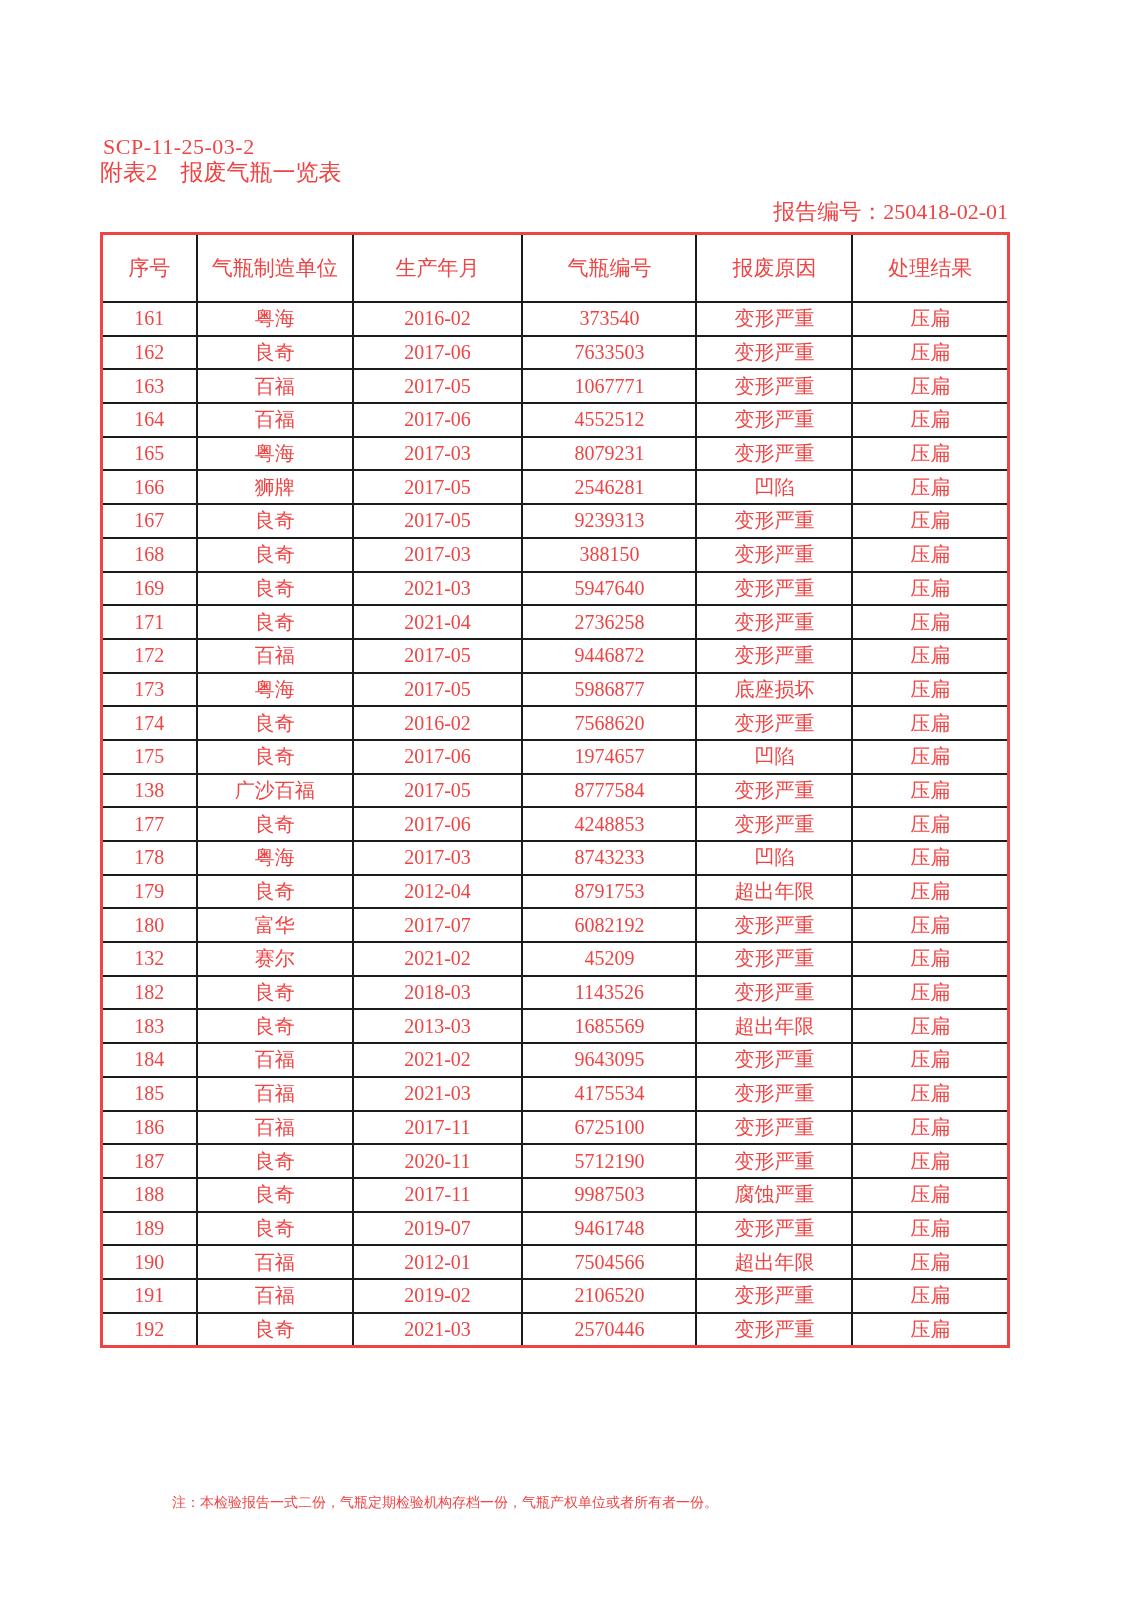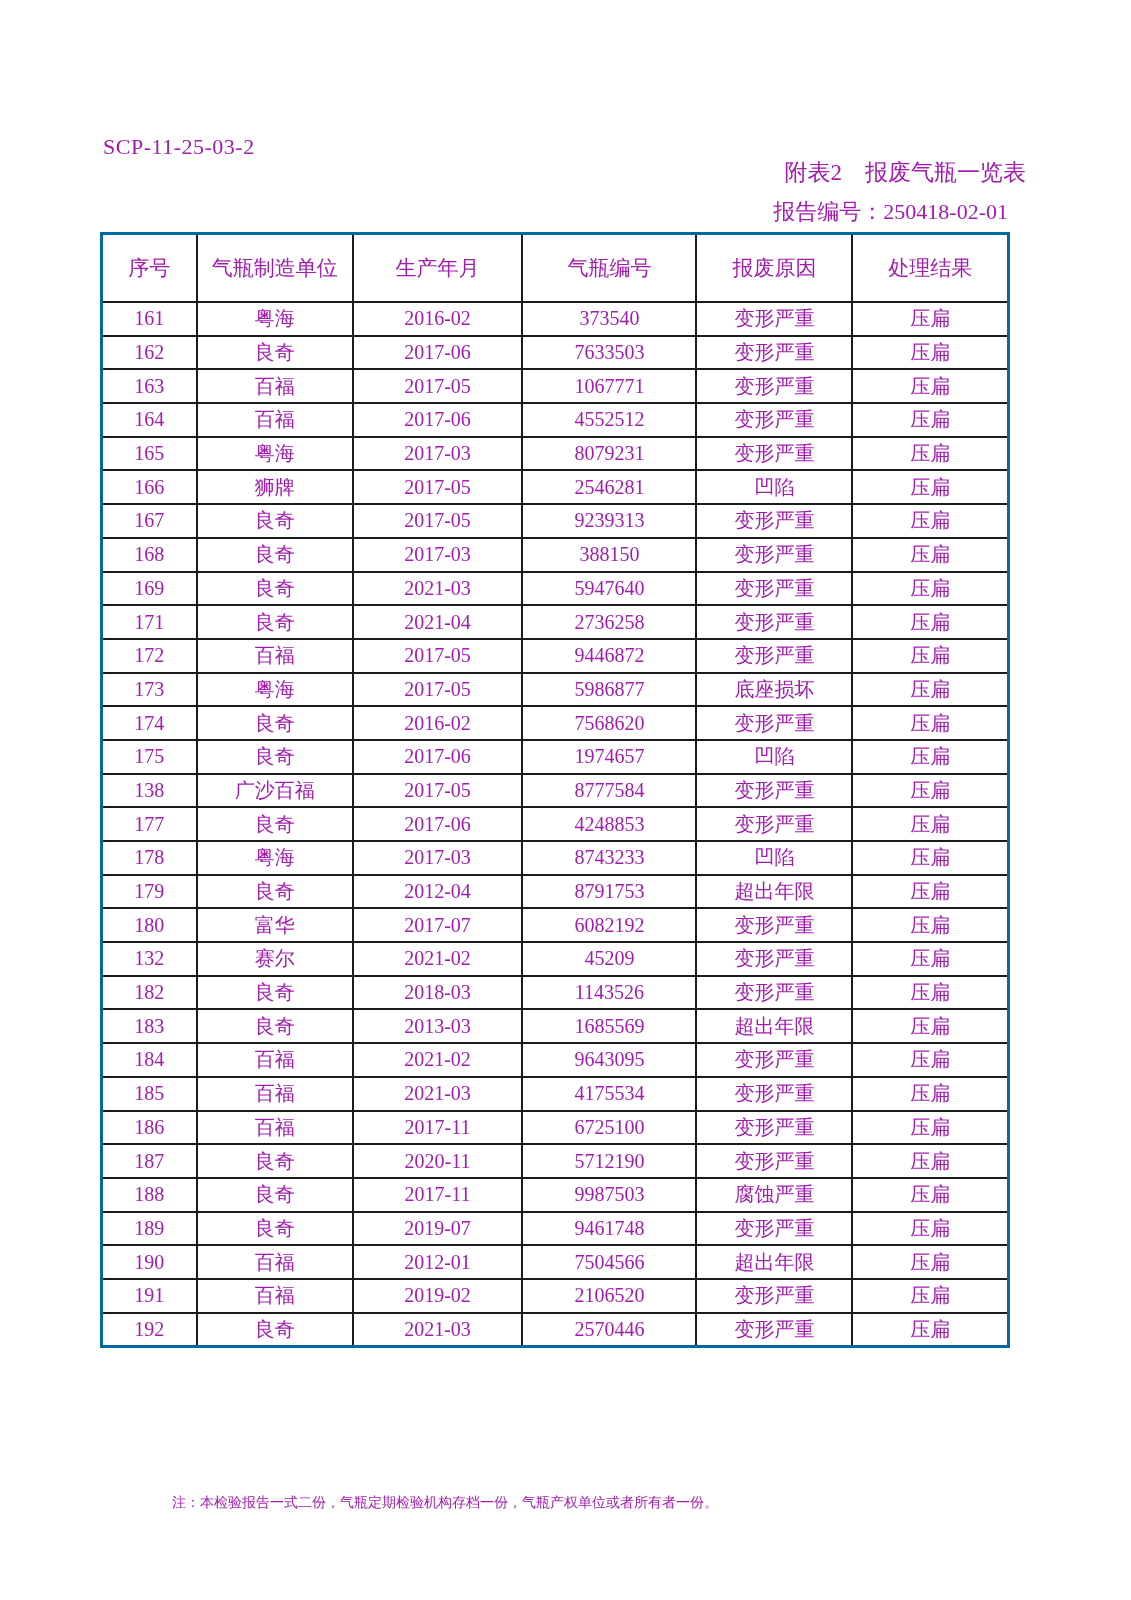--- a/index.html
+++ b/index.html
@@ -6,37 +6,37 @@
     margin: 0;
     padding: 0;
     background: #ffffff;
   }
   .page {
     position: relative;
     width: 1131px;
     height: 1600px;
     background: #ffffff;
     font-family: "Liberation Serif", "DejaVu Serif", serif;
-    color: #a21caf;
+    color: #ef4444;
     overflow: hidden;
   }
   .doc-code {
     position: absolute;
     left: 103px;
     top: 134px;
     font-size: 22px;
     letter-spacing: 0.5px;
     white-space: nowrap;
   }
   .doc-title {
     position: absolute;
-    left: 116px;
+    left: 100px;
     top: 157px;
     width: 910px;
-    text-align: right;
+    text-align: left;
     font-size: 23px;
     white-space: nowrap;
   }
   .report-no {
     position: absolute;
     left: 100px;
     top: 197px;
     width: 908px;
     text-align: right;
     font-size: 22px;
@@ -54,21 +54,21 @@
   table.scrap-table th,
   table.scrap-table td {
     border: 2px solid #1b1b1b;
     text-align: center;
     vertical-align: middle;
     padding: 0;
     overflow: hidden;
     white-space: nowrap;
   }
   table.scrap-table {
-    border: 3px solid #0369a1;
+    border: 3px solid #ef4444;
   }
   table.scrap-table th {
     height: 66px;
     font-size: 21px;
     font-weight: normal;
   }
   table.scrap-table td {
     height: 31.7px;
     font-size: 20px;
   }

